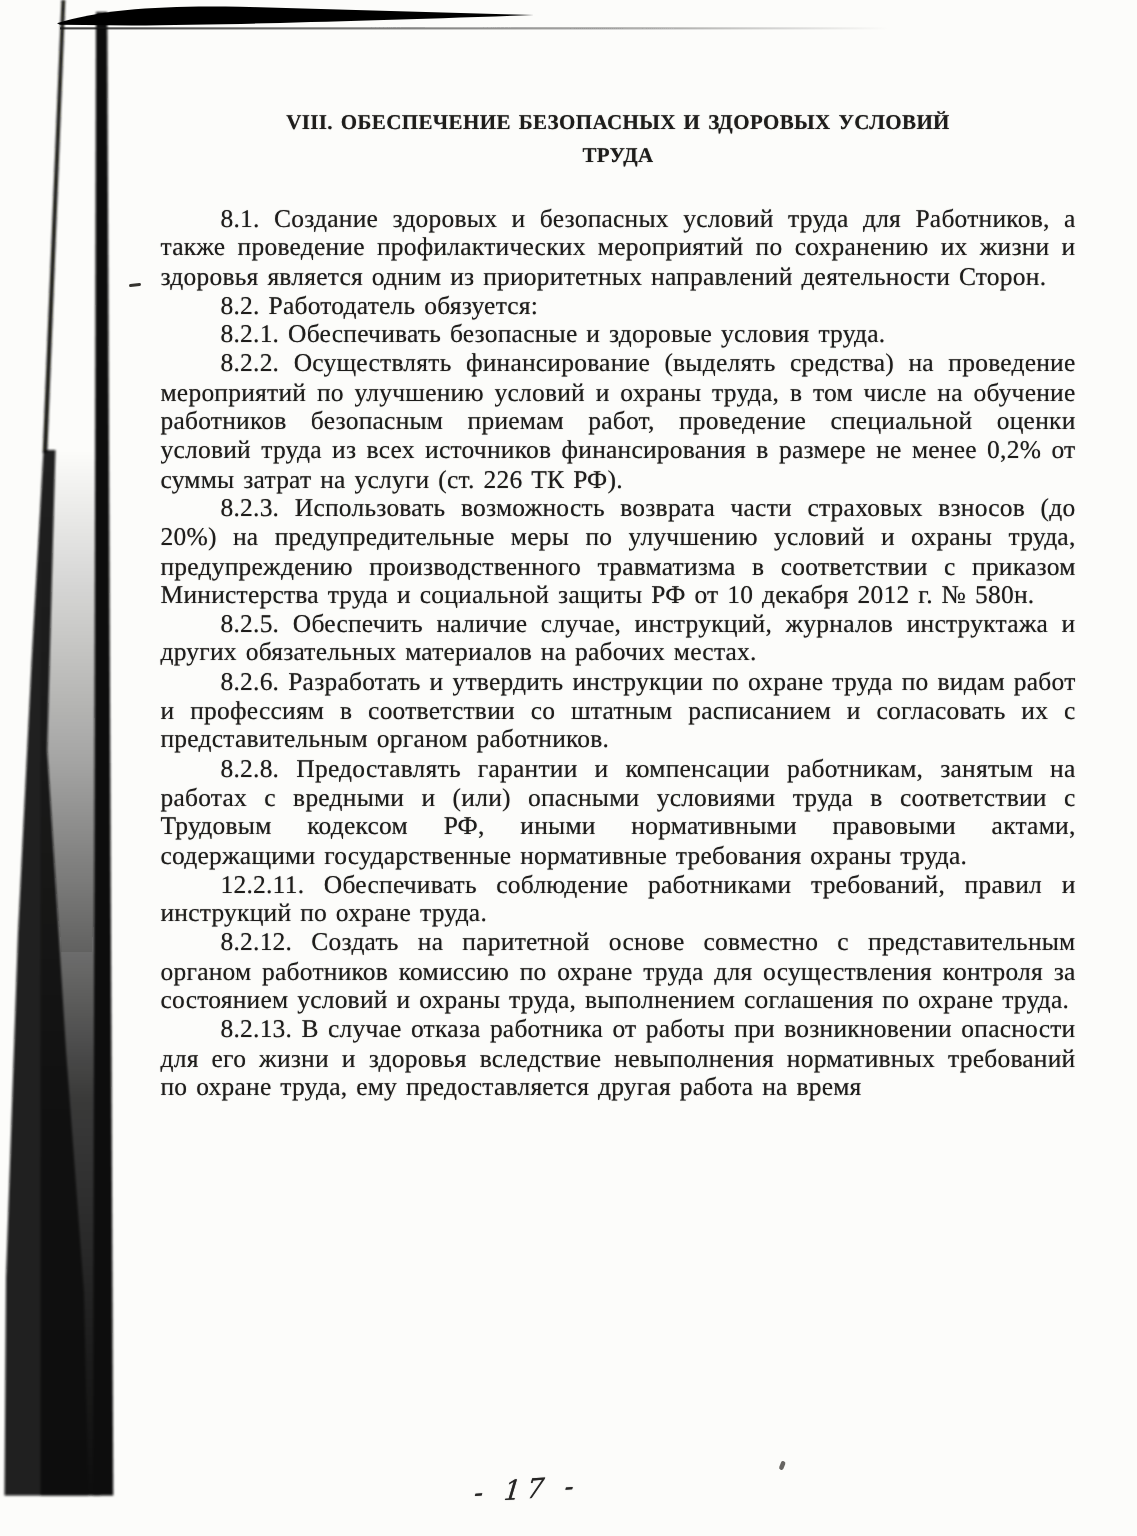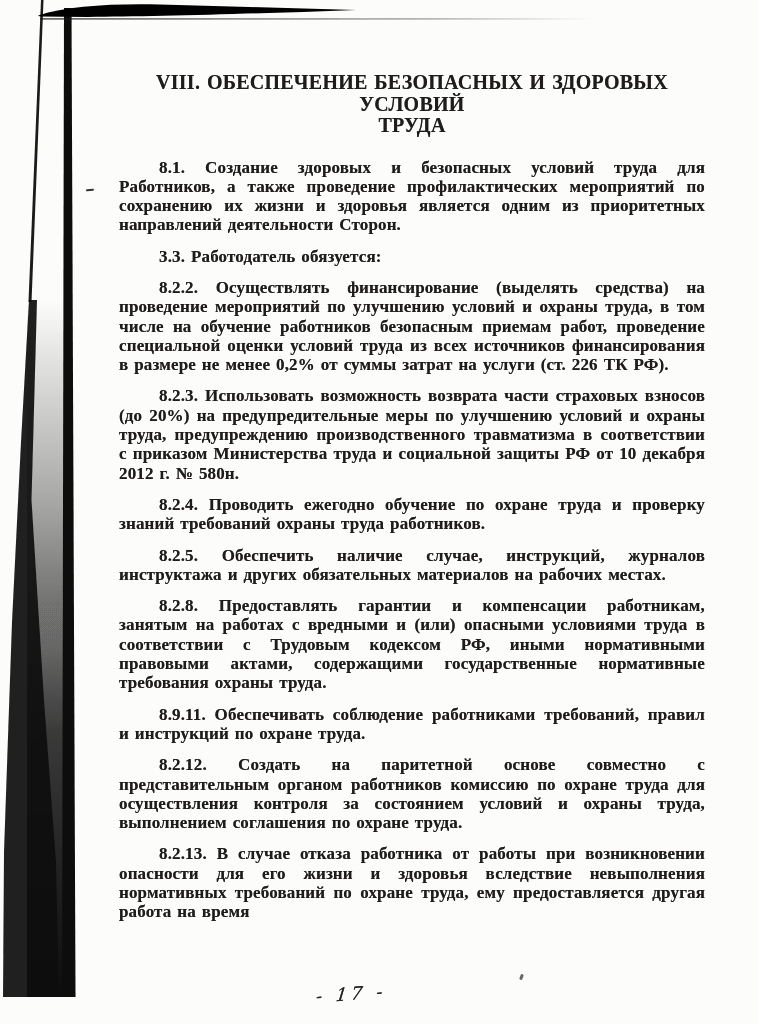--- a/index.html
+++ b/index.html
@@ -21,32 +21,31 @@
     left:107px;top:72px;
     width:610px;
     text-align:justify;
     font-size:17px;
     line-height:19.3px;
     letter-spacing:0.15px;
     word-spacing:1.5px;
     text-shadow:0 0 0.6px rgba(30,29,27,0.65);
   }
   .doc-title{
-    font-size:20px;
+    font-size:14px;
     font-weight:bold;
     text-align:center;
     margin:0 0 21px 0;
     line-height:21.5px;
     letter-spacing:0.25px;
   }
   .doc-title span{display:block;}
   .content p{
-    margin:12px;
+    margin:0;
     text-indent:40px;
-    font-weight:bold;
   }
   
   .edge-left{
     position:absolute;left:0;top:0;
     width:80px;height:1024px;
     pointer-events:none;
   }
   .edge-top{
     position:absolute;left:28px;top:0;
     width:610px;height:28px;
@@ -114,27 +113,28 @@
       <rect x="12" y="18.2" width="552" height="1.4" fill="url(#hfade)"></rect>
     </g>
   </svg>
 
   <div class="content">
     <h1 class="doc-title">
       <span>VIII. ОБЕСПЕЧЕНИЕ БЕЗОПАСНЫХ И ЗДОРОВЫХ УСЛОВИЙ</span>
       <span>ТРУДА</span>
     </h1>
     <p>8.1. Создание здоровых и безопасных условий труда для Работников, а также проведение профилактических мероприятий по сохранению их жизни и здоровья является одним из приоритетных направлений деятельности Сторон.</p>
-    <p>3.3. Работодатель обязуется:</p>
+    <p>8.2. Работодатель обязуется:</p>
+    <p>8.2.1. Обеспечивать безопасные и здоровые условия труда.</p>
     <p>8.2.2. Осуществлять финансирование (выделять средства) на проведение мероприятий по улучшению условий и охраны труда, в том числе на обучение работников безопасным приемам работ, проведение специальной оценки условий труда из всех источников финансирования в размере не менее 0,2% от суммы затрат на услуги (ст. 226 ТК РФ).</p>
     <p>8.2.3. Использовать возможность возврата части страховых взносов (до 20%) на предупредительные меры по улучшению условий и охраны труда, предупреждению производственного травматизма в соответствии с приказом Министерства труда и социальной защиты РФ от 10 декабря 2012 г. № 580н.</p>
-    <p>8.2.4. Проводить ежегодно обучение по охране труда и проверку знаний требований охраны труда работников.</p>
     <p>8.2.5. Обеспечить наличие случае, инструкций, журналов инструктажа и других обязательных материалов на рабочих местах.</p>
+    <p>8.2.6. Разработать и утвердить инструкции по охране труда по видам работ и профессиям в соответствии со штатным расписанием и согласовать их с представительным органом работников.</p>
     <p>8.2.8. Предоставлять гарантии и компенсации работникам, занятым на работах с вредными и (или) опасными условиями труда в соответствии с Трудовым кодексом РФ, иными нормативными правовыми актами, содержащими государственные нормативные требования охраны труда.</p>
-    <p>8.9.11. Обеспечивать соблюдение работниками требований, правил и инструкций по охране труда.</p>
+    <p>12.2.11. Обеспечивать соблюдение работниками требований, правил и инструкций по охране труда.</p>
     <p>8.2.12. Создать на паритетной основе совместно с представительным органом работников комиссию по охране труда для осуществления контроля за состоянием условий и охраны труда, выполнением соглашения по охране труда.</p>
     <p>8.2.13. В случае отказа работника от работы при возникновении опасности для его жизни и здоровья вследствие невыполнения нормативных требований по охране труда, ему предоставляется другая работа на время</p>
   </div>
 
   <div class="speck speck-dash"></div>
   <div class="speck speck-comma"></div>
 
   <div class="page-number">- 17 -</div>
 
 </div>

